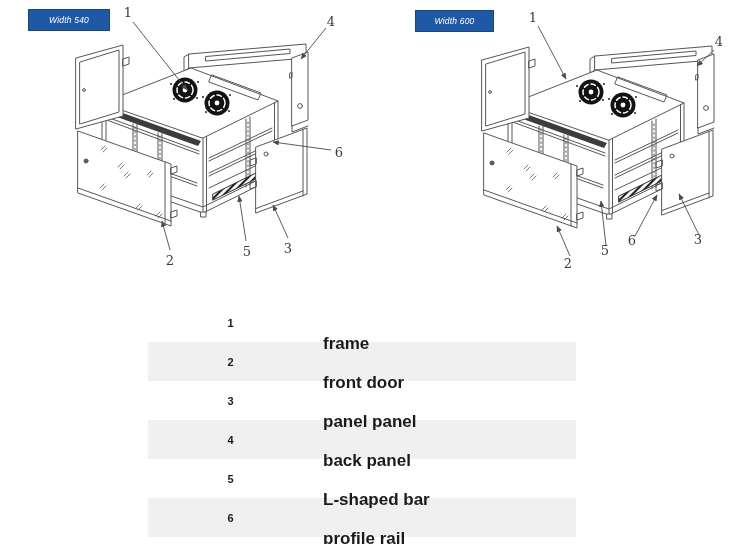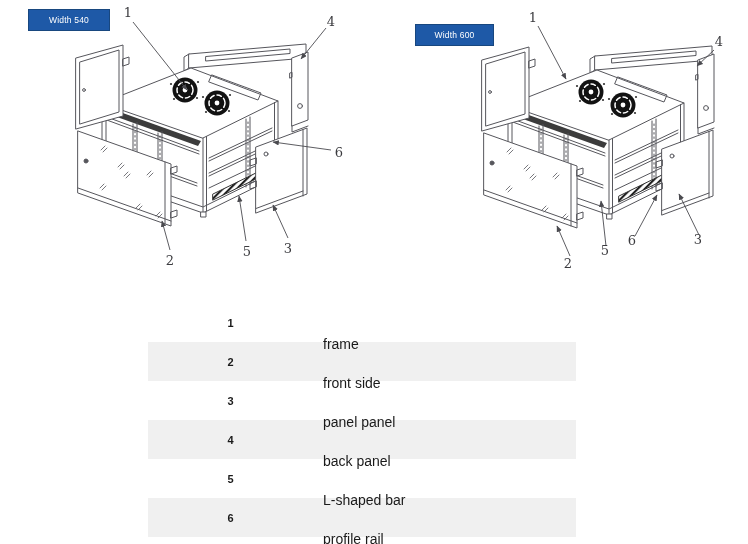--- a/index.html
+++ b/index.html
@@ -1,28 +1,28 @@
 <!DOCTYPE html>
 <html><head>
 <meta charset="utf-8">
 <style>
   html,body{margin:0;padding:0;background:#ffffff;}
   .stage{position:relative;width:748px;height:544px;background:#fff;overflow:hidden;
          font-family:"Liberation Sans",sans-serif;}
   .diagram-svg{position:absolute;left:0;top:0;}
   .badge{position:absolute;display:flex;align-items:center;justify-content:center;
          background:#1e59a7;border:1px solid #18477f;color:#fff;font-size:8.5px;
-         font-family:"Liberation Sans",sans-serif;letter-spacing:.2px;}
+         font-family:"Liberation Sans",sans-serif;letter-spacing:.2px;font-style:italic;}
   .badge.b540{left:28px;top:9px;width:80px;height:20px;}
-  .badge.b600{left:415px;top:24px;width:77px;height:20px;}
+  .badge.b600{left:415px;top:10px;width:77px;height:20px;}
   .parts-table{position:absolute;left:148px;top:303px;width:428px;}
   .pt-row{display:flex;align-items:center;height:39px;background:#ffffff;}
   .pt-row.alt{background:#f0f0f0;}
   .pt-num{width:165px;text-align:center;font-weight:bold;font-size:11px;color:#1a1a1a;}
-  .pt-label{padding-left:10px;font-weight:normal;font-size:14px;color:#1a1a1a;margin-top:43px;}
+  .pt-label{padding-left:10px;font-weight:bold;font-size:17px;color:#1a1a1a;margin-top:43px;}
   .callout-text{font-family:"DejaVu Serif",serif;font-size:13px;fill:#3b3b3f;}
   .art{stroke:#56565c;stroke-width:1;fill:none;stroke-linejoin:round;stroke-linecap:round;}
   .leader{stroke:#4a4a4f;stroke-width:0.9;fill:none;}
 </style>
 </head>
 <body>
 
 <div class="stage">
 
   <div class="badge b540">Width 540</div>
@@ -167,21 +167,21 @@
     </g>
   </svg>
 
   <div class="parts-table">
     <div class="pt-row">
       <div class="pt-num">1</div>
       <div class="pt-label">frame</div>
     </div>
     <div class="pt-row alt">
       <div class="pt-num">2</div>
-      <div class="pt-label">front side</div>
+      <div class="pt-label">front door</div>
     </div>
     <div class="pt-row">
       <div class="pt-num">3</div>
       <div class="pt-label">panel panel</div>
     </div>
     <div class="pt-row alt">
       <div class="pt-num">4</div>
       <div class="pt-label">back panel</div>
     </div>
     <div class="pt-row">

